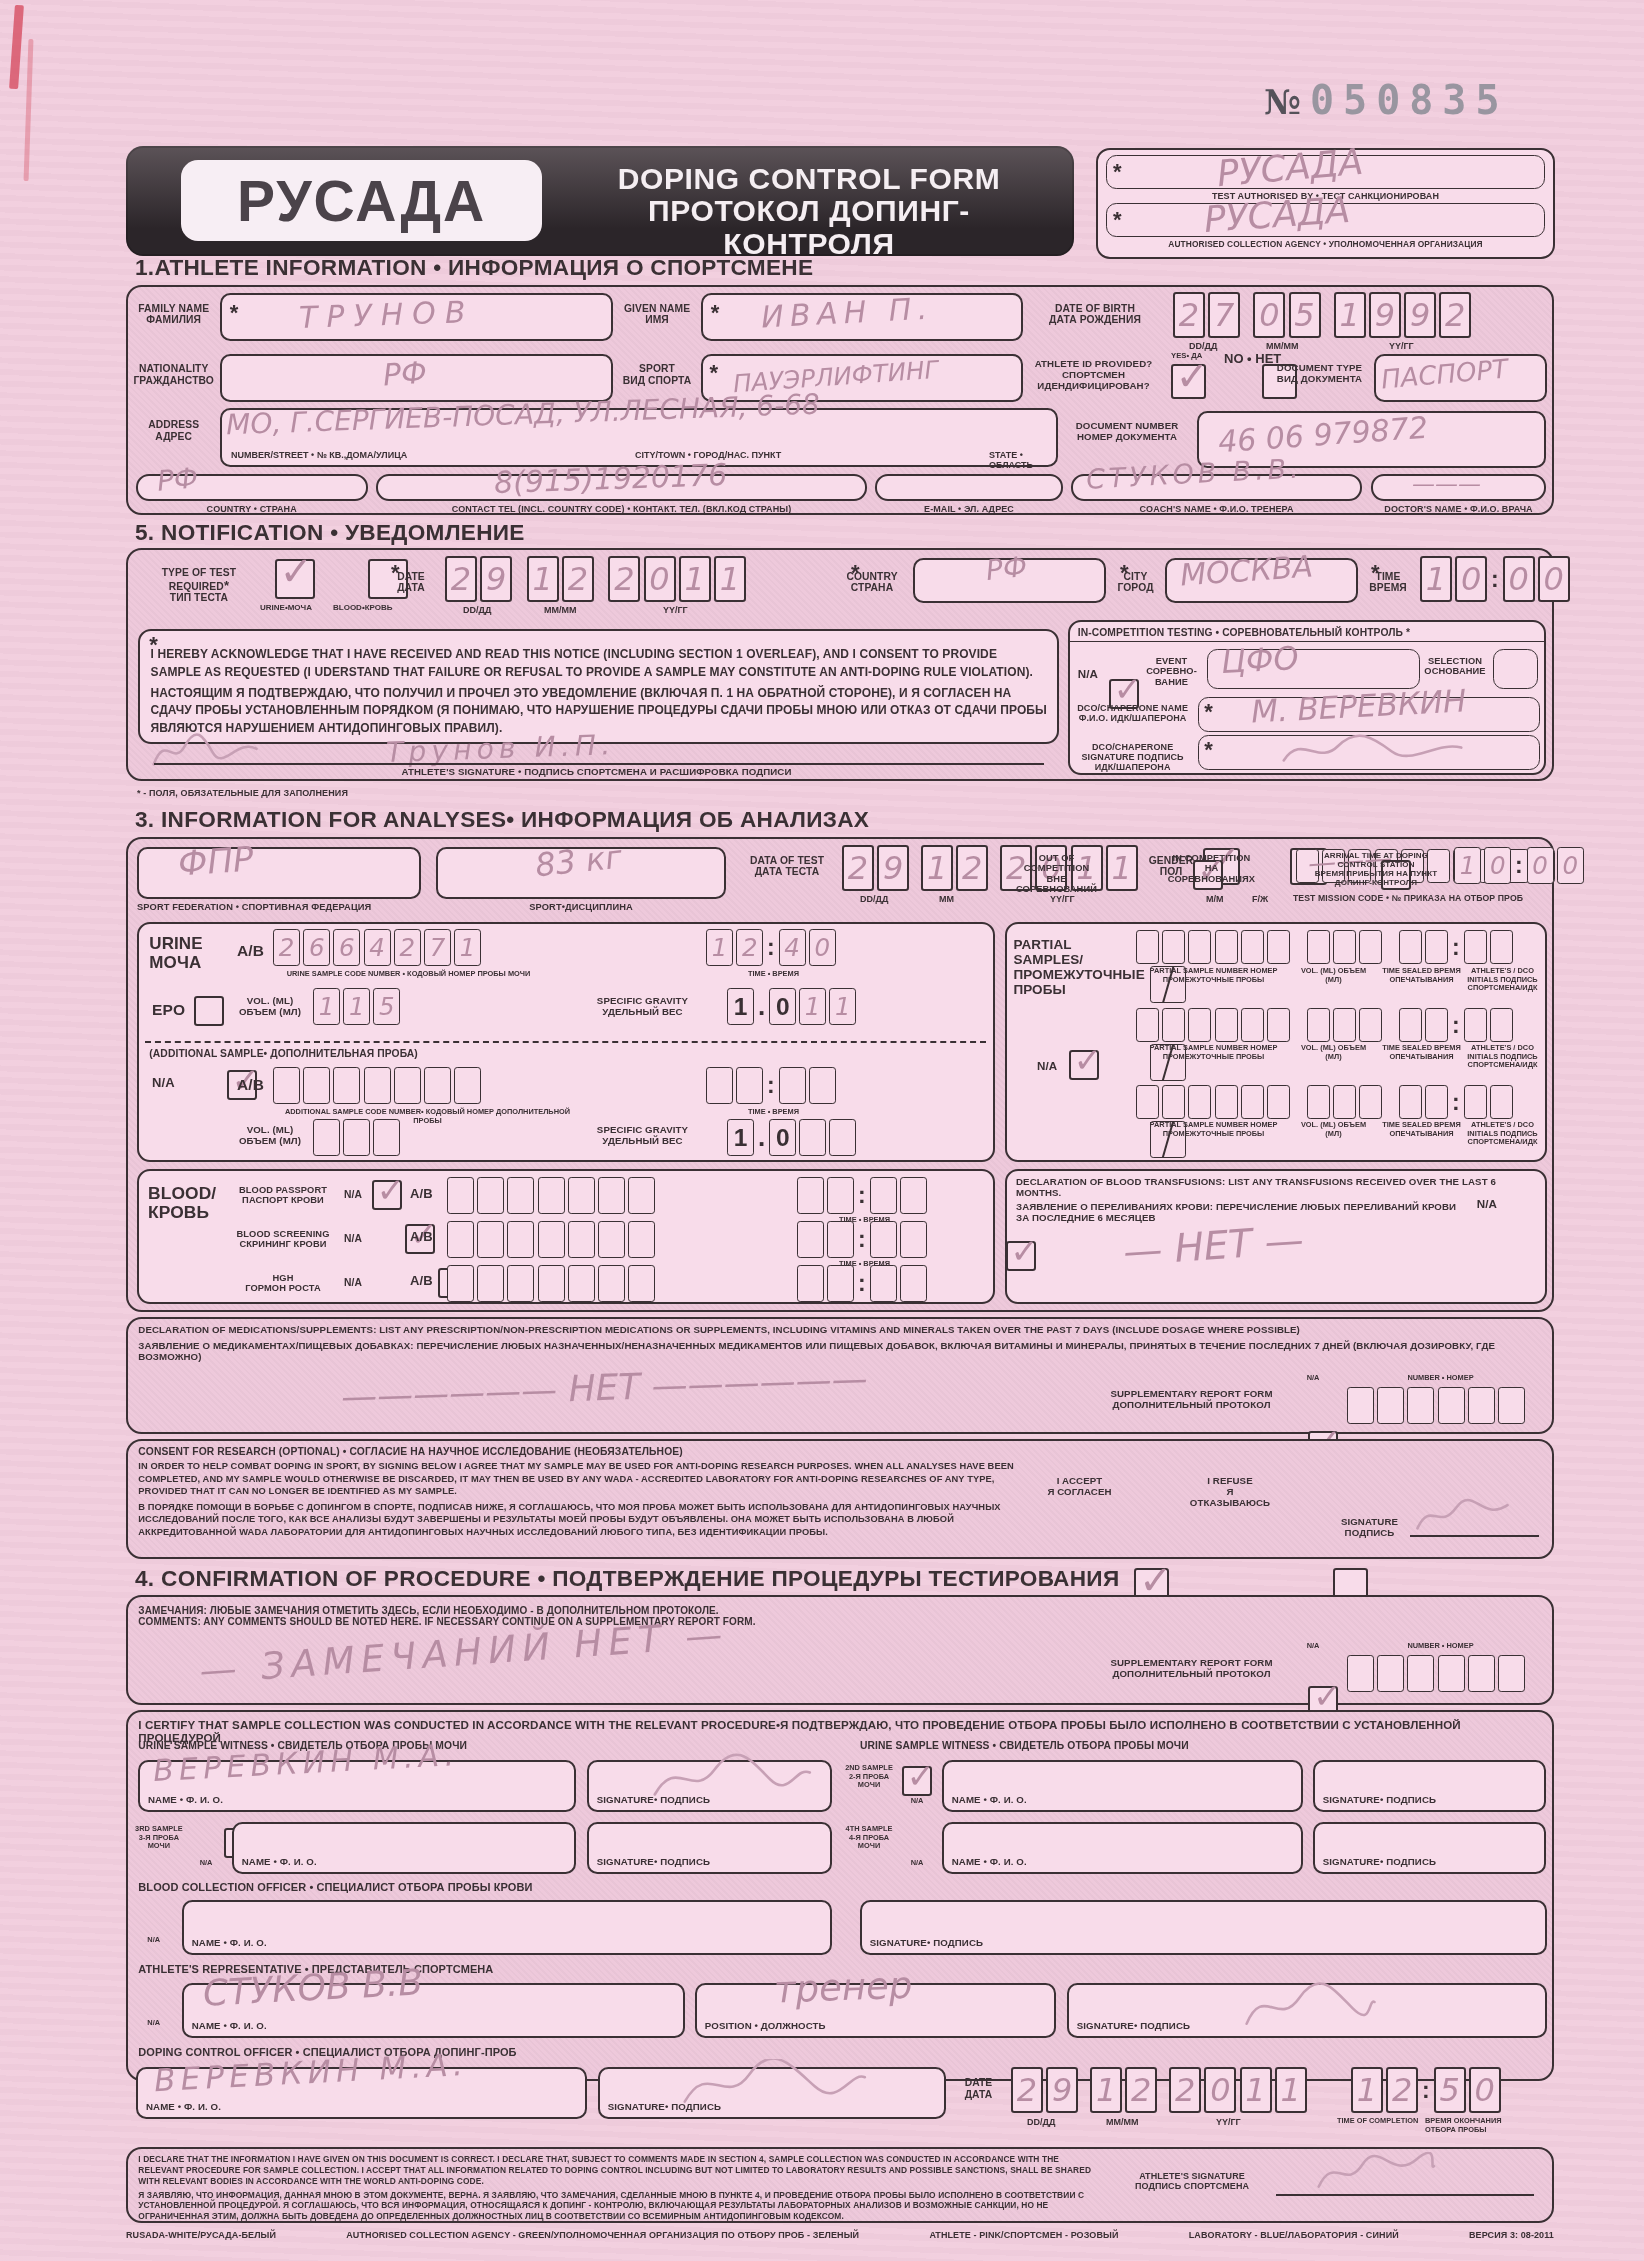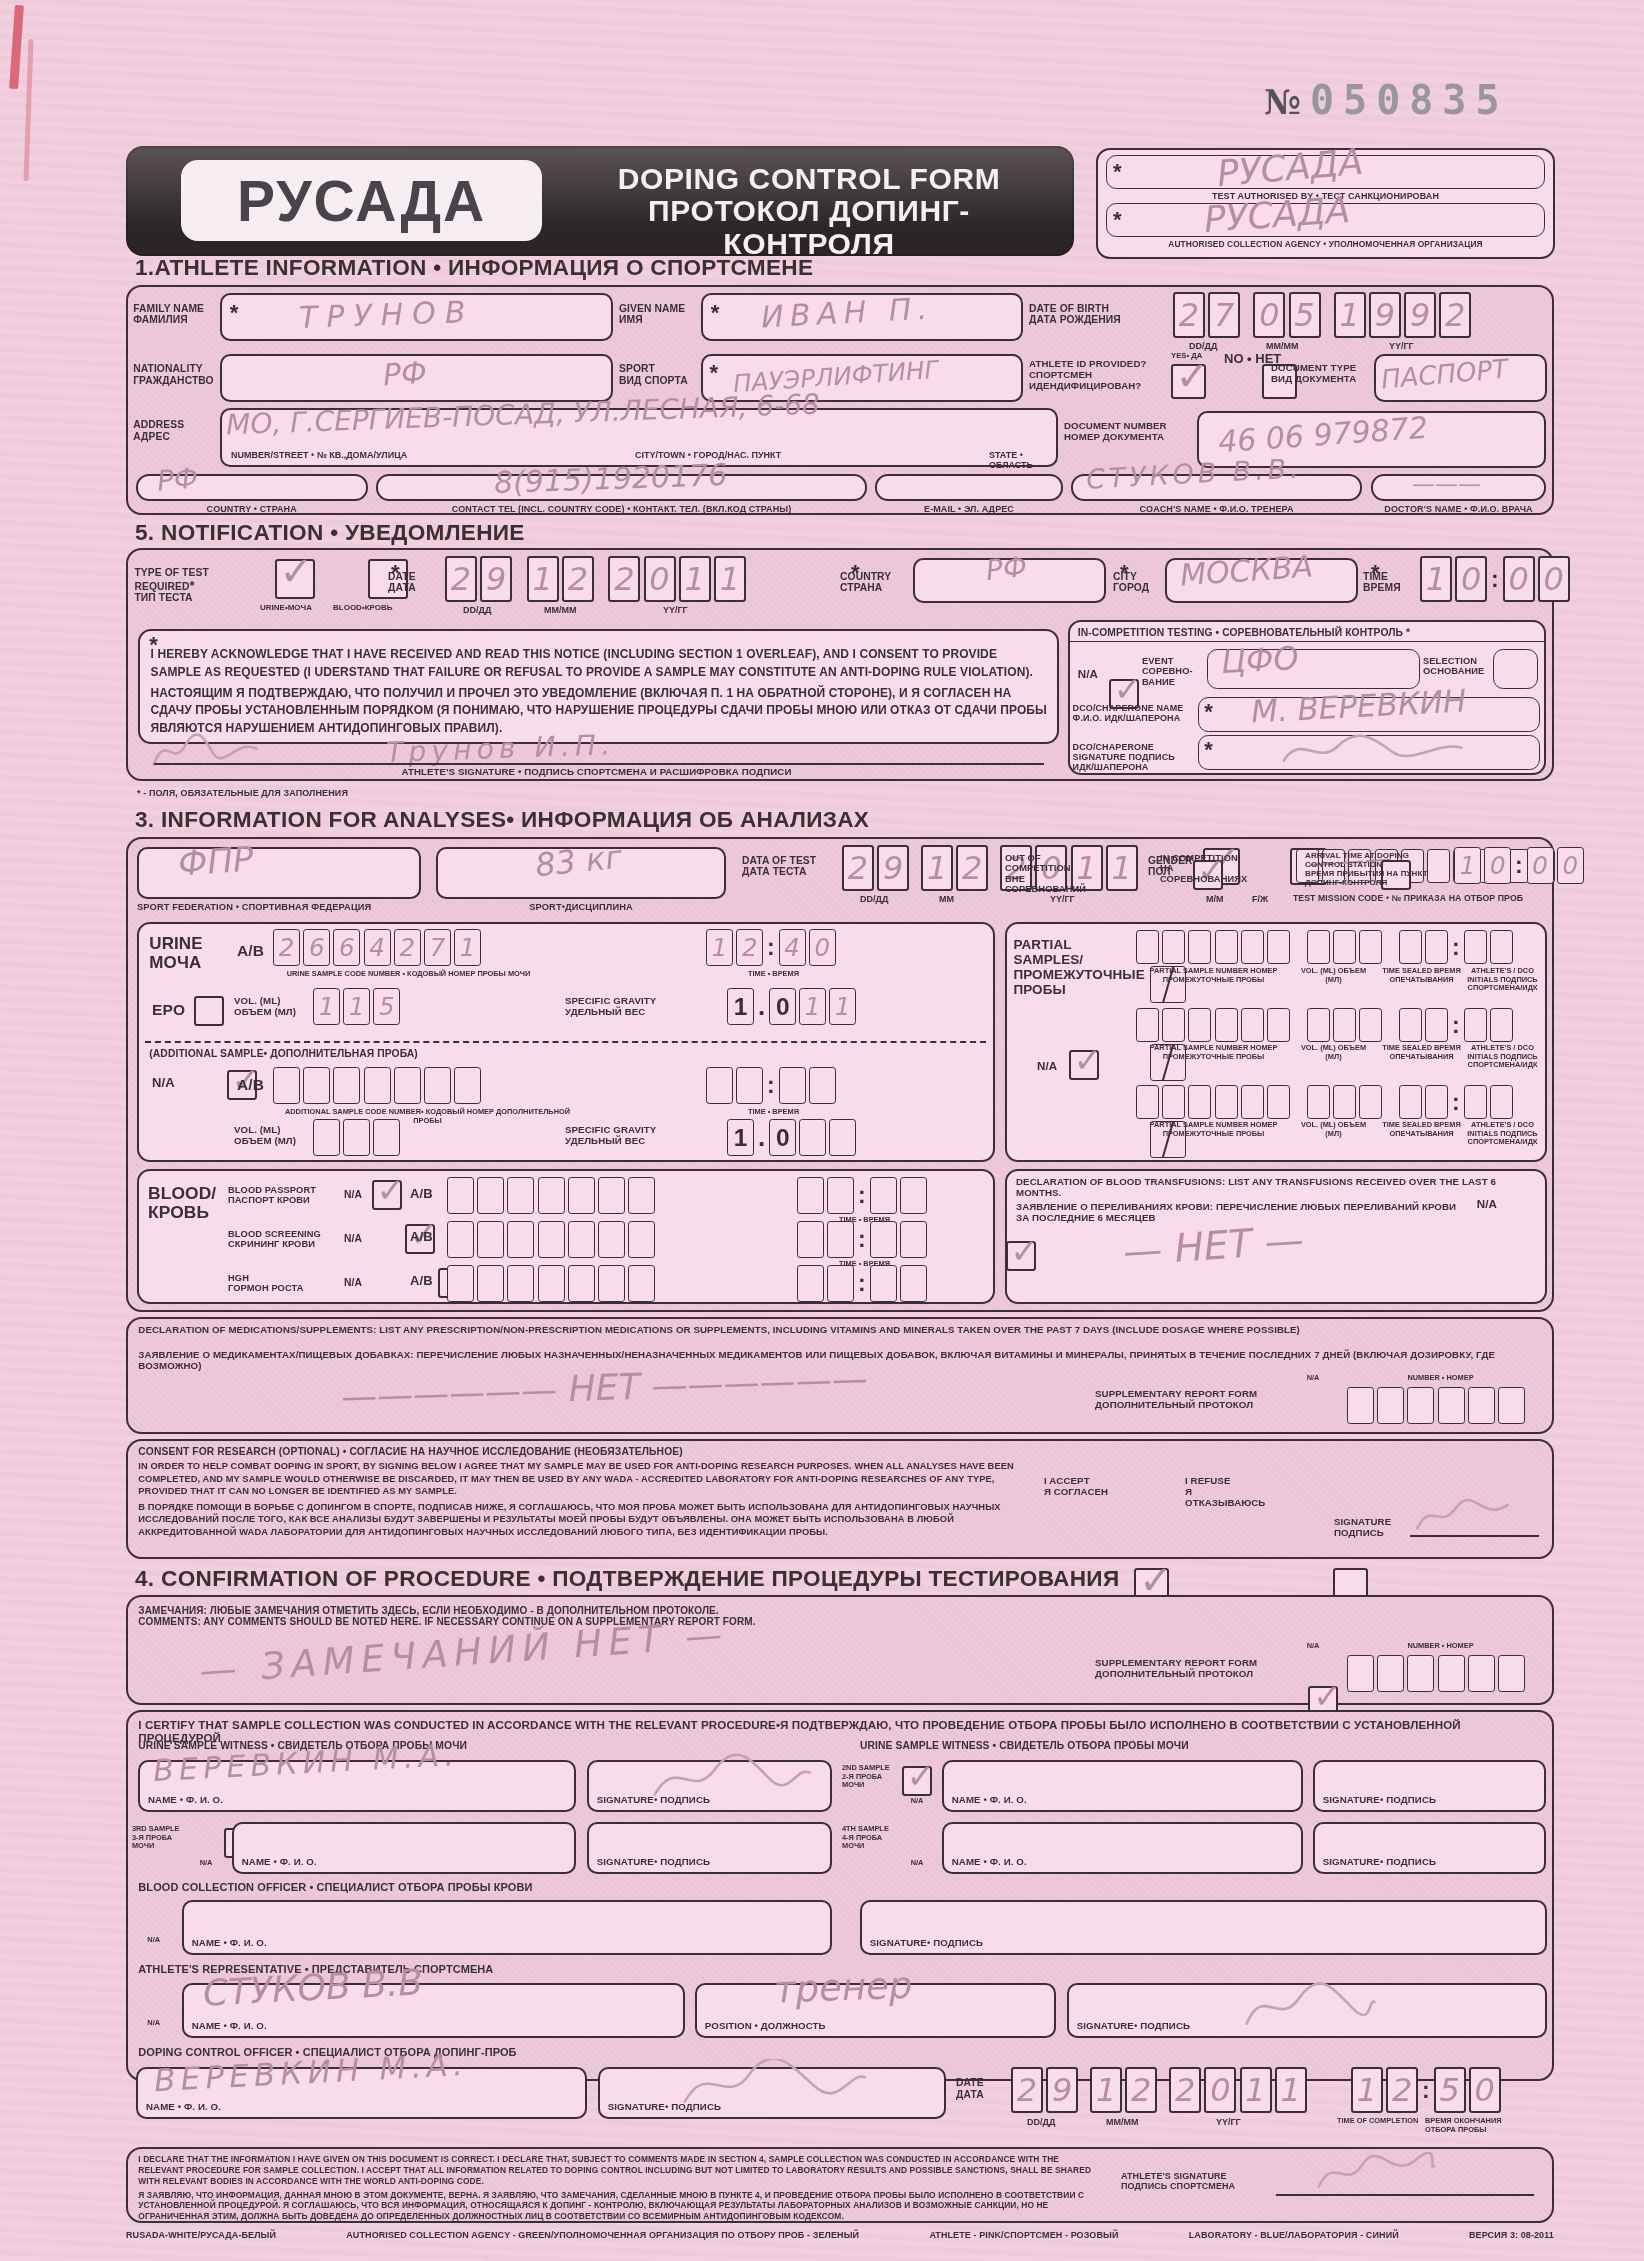--- a/index.html
+++ b/index.html
@@ -16,21 +16,21 @@
   body{width:1644px;height:2261px;position:relative;overflow:hidden;
        background:
          repeating-linear-gradient(2deg, rgba(255,255,255,.03) 0 5.8px, rgba(0,0,0,.015) 5.8px 11.6px),
          var(--paper);
        font-family:"Liberation Sans",sans-serif;color:var(--ink);}
   .abs{position:absolute}
   .b{border:2.6px solid var(--ink);border-radius:10.3px;background:var(--box);box-sizing:border-box}
   .panelbg{background:repeating-linear-gradient(45deg, rgba(0,0,0,.025) 0 1.9px, transparent 1.9px 4.5px), var(--panel)}
   .lbl{font-weight:700;font-size:10.3px;line-height:1.12;text-transform:uppercase;letter-spacing:0.1px}
   .c{text-align:center}
-  .r{text-align:left}
+  .r{text-align:center}
   .sec{font-size:22.6px;font-weight:700;letter-spacing:0.3px}
   .hw{font-family:"DejaVu Sans",sans-serif;font-style:italic;color:var(--hw);white-space:nowrap}
   .hwbig{font-size:30px}
   .cells{display:inline-flex;align-items:center;gap:3.2px}
   .cells .cell{width:32px;height:46px;border:2.3px solid var(--ink);border-radius:3.2px;background:var(--box);
        display:inline-flex;align-items:center;justify-content:center;font-size:32px;box-sizing:border-box}
   .cells .colon{width:9px;display:inline-flex;justify-content:center;font-weight:700;font-size:23px;color:var(--ink)}
   .cells .dot{width:9px;display:inline-flex;justify-content:center;font-weight:700;font-size:26px;color:var(--ink)}
   .cells.sm .cell{width:27px;height:37px;font-size:24.5px;border-width:1.9px}
   .cells.xs .cell{width:23px;height:34px;font-size:19.3px;border-width:1.9px}
@@ -662,21 +662,21 @@
     <div class="lbl" style="font-size:9.7px">DECLARATION OF BLOOD TRANSFUSIONS: LIST ANY TRANSFUSIONS RECEIVED OVER THE LAST 6 MONTHS.</div>
     <div class="lbl" style="font-size:9.7px;margin-top:2.6px;width:451px">ЗАЯВЛЕНИЕ О ПЕРЕЛИВАНИЯХ КРОВИ: ПЕРЕЧИСЛЕНИЕ ЛЮБЫХ ПЕРЕЛИВАНИЙ КРОВИ ЗА ПОСЛЕДНИЕ 6 МЕСЯЦЕВ</div>
     <div class="abs lbl" style="right:48px;top:26px;font-size:11.6px">N/A</div>
     <span class="cb abs sm" style="right:10.3px;top:18px"><span class="tick">✓</span></span>
     <div class="hw abs" style="left:116px;top:52px;font-size:39px;transform:rotate(-4deg)">—   НЕТ   —</div>
   </div>
 </div>
 
 <div class="abs b panelbg" style="left:126px;top:1317px;width:1428px;height:117px;border-radius:15.5px;padding:6.4px 10.3px;box-sizing:border-box">
   <div class="lbl" style="font-size:9.7px">DECLARATION OF MEDICATIONS/SUPPLEMENTS: LIST ANY PRESCRIPTION/NON-PRESCRIPTION MEDICATIONS OR SUPPLEMENTS, INCLUDING VITAMINS AND MINERALS TAKEN OVER THE PAST 7 DAYS (INCLUDE DOSAGE WHERE POSSIBLE)</div>
-  <div class="lbl" style="font-size:9.7px;margin-top:14px">ЗАЯВЛЕНИЕ О МЕДИКАМЕНТАХ/ПИЩЕВЫХ ДОБАВКАХ: ПЕРЕЧИСЛЕНИЕ ЛЮБЫХ НАЗНАЧЕННЫХ/НЕНАЗНАЧЕННЫХ МЕДИКАМЕНТОВ ИЛИ ПИЩЕВЫХ ДОБАВОК, ВКЛЮЧАЯ ВИТАМИНЫ И МИНЕРАЛЫ, ПРИНЯТЫХ В ТЕЧЕНИЕ ПОСЛЕДНИХ 7 ДНЕЙ (ВКЛЮЧАЯ ДОЗИРОВКУ, ГДЕ ВОЗМОЖНО)</div>
+  <div class="lbl" style="font-size:9.7px;margin-top:5px">ЗАЯВЛЕНИЕ О МЕДИКАМЕНТАХ/ПИЩЕВЫХ ДОБАВКАХ: ПЕРЕЧИСЛЕНИЕ ЛЮБЫХ НАЗНАЧЕННЫХ/НЕНАЗНАЧЕННЫХ МЕДИКАМЕНТОВ ИЛИ ПИЩЕВЫХ ДОБАВОК, ВКЛЮЧАЯ ВИТАМИНЫ И МИНЕРАЛЫ, ПРИНЯТЫХ В ТЕЧЕНИЕ ПОСЛЕДНИХ 7 ДНЕЙ (ВКЛЮЧАЯ ДОЗИРОВКУ, ГДЕ ВОЗМОЖНО)</div>
   <div class="hw abs" style="left:213px;top:48px;font-size:36px;transform:rotate(-2deg)">——————   НЕТ  ——————</div>
   <div class="abs lbl r" style="left:967px;top:70px;width:193px;font-size:9.7px">SUPPLEMENTARY REPORT FORM ДОПОЛНИТЕЛЬНЫЙ ПРОТОКОЛ</div>
   <div class="abs tiny c" style="left:1170px;top:55px;width:30px">N/A</div>
   <span class="cb abs sm" style="left:1170px;top:68px"><span class="tick">✓</span></span>
   <div class="abs tiny c" style="left:1219px;top:55px;width:187px">NUMBER • НОМЕР</div>
   <div class="abs cells sm" style="left:1219px;top:68px">
       <span class="cell"></span>
       <span class="cell"></span>
       <span class="cell"></span>
       <span class="cell"></span>

